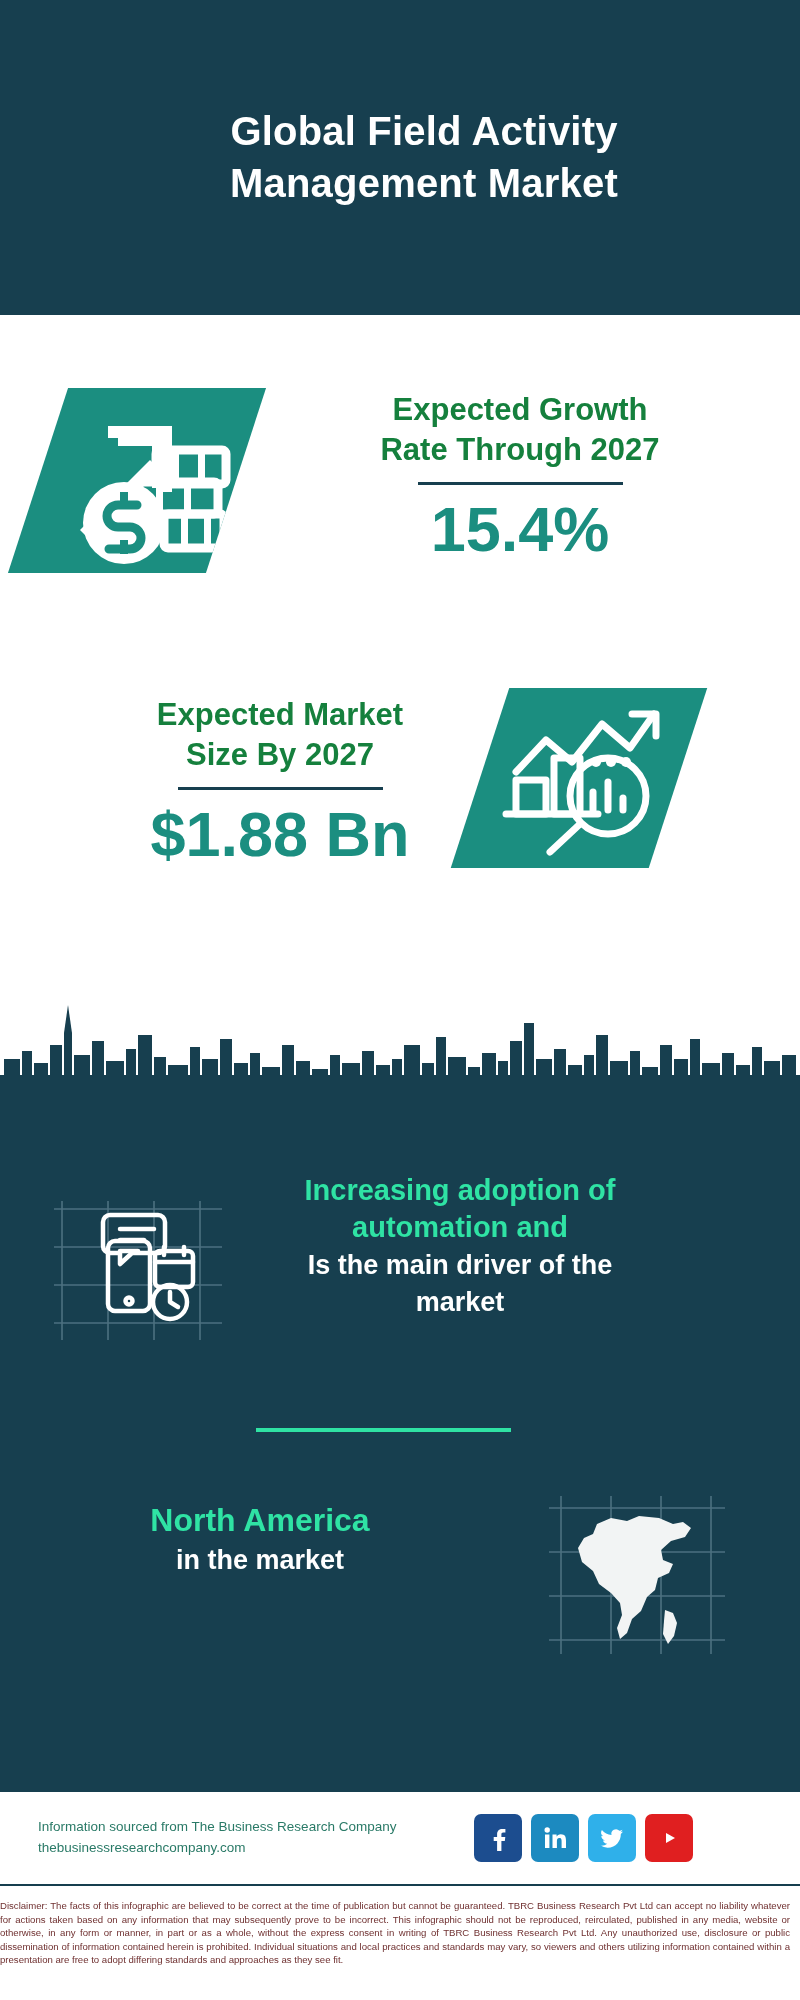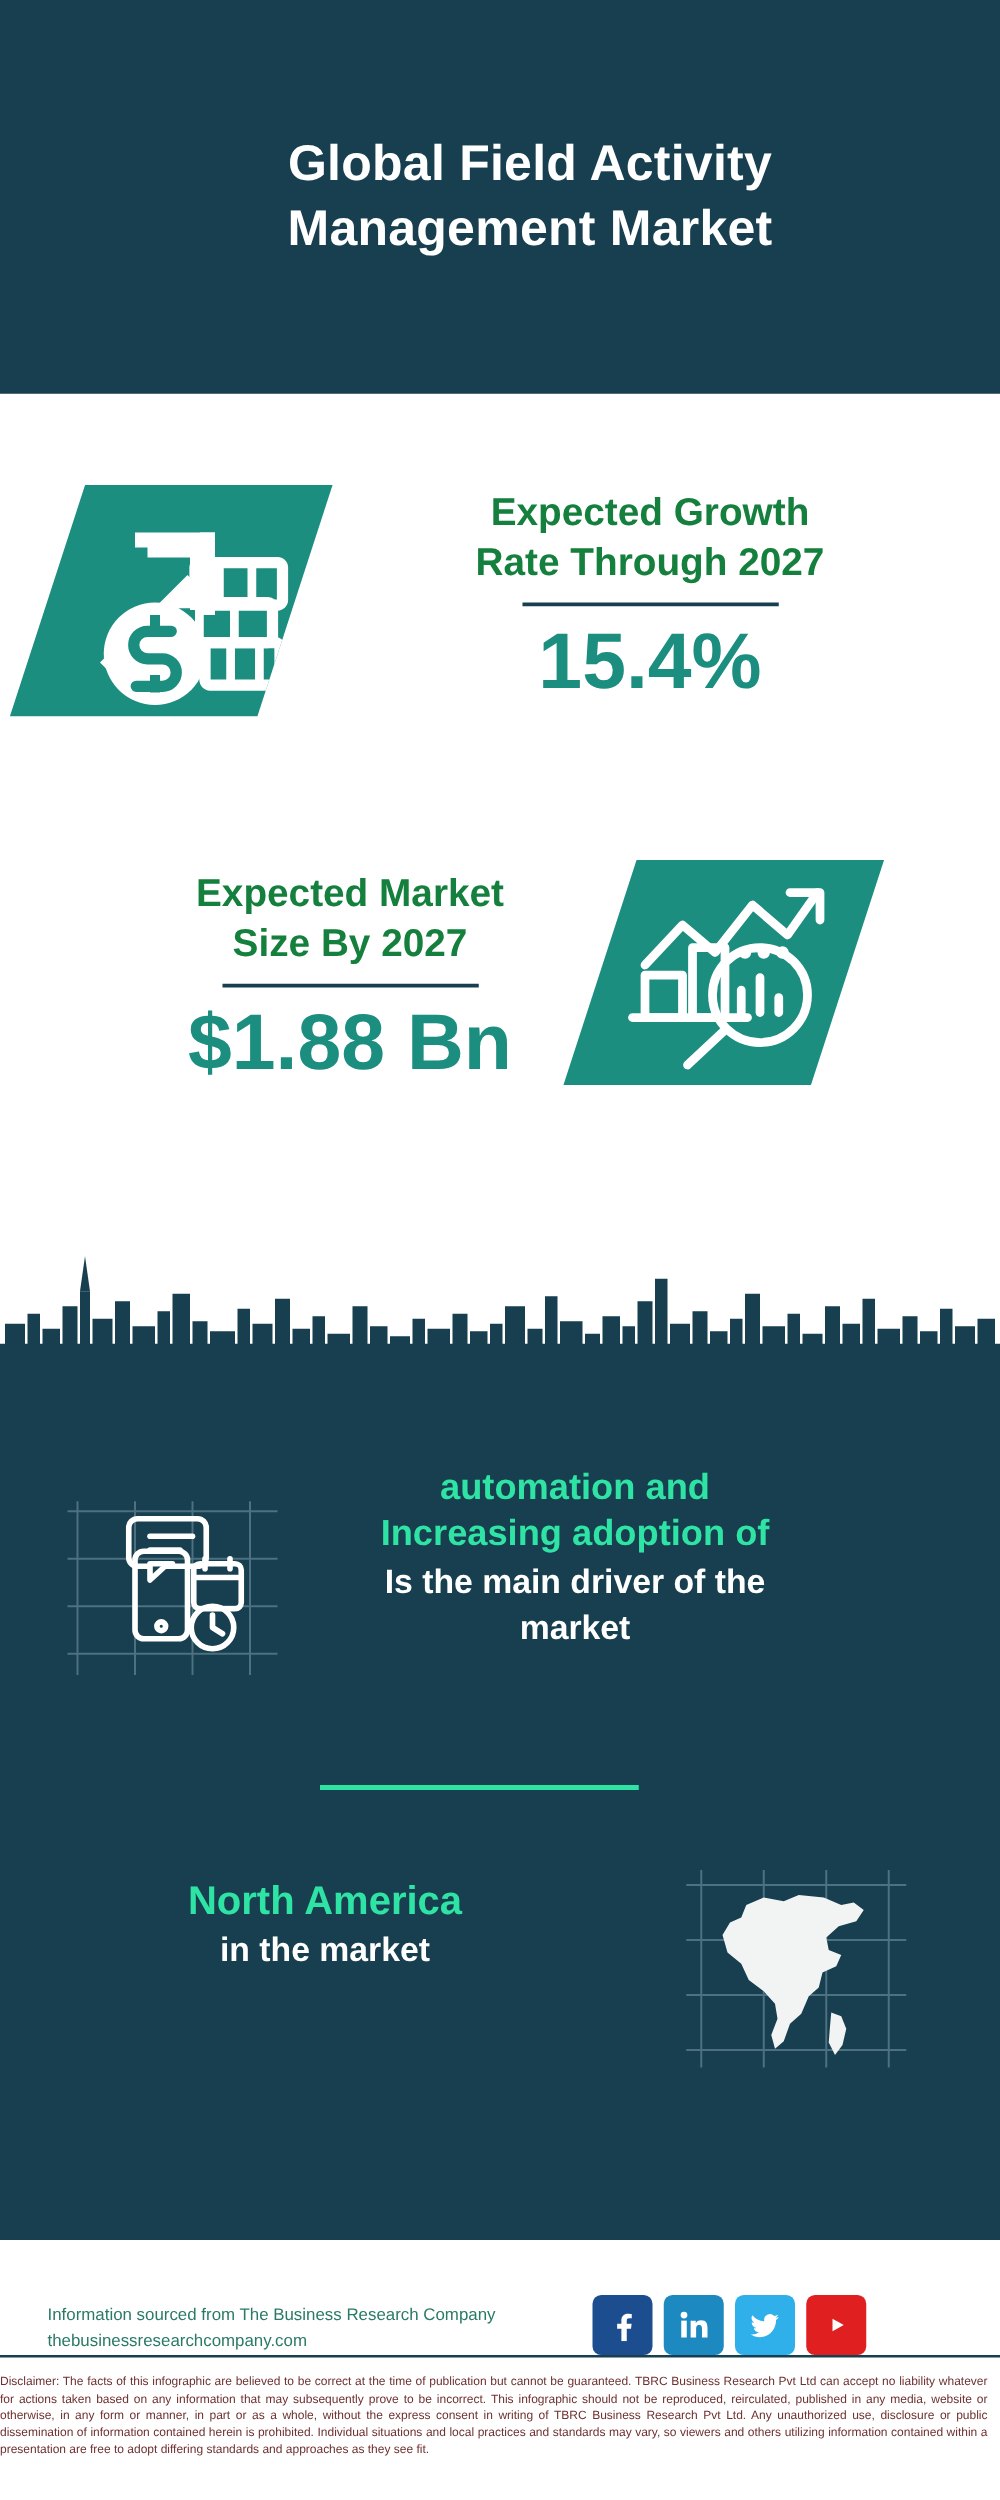--- a/index.html
+++ b/index.html
@@ -81,21 +81,21 @@
   }
 
   .region-row { position:absolute; left:0; top:345px; width:800px; height:250px; }
   .region-text { position:absolute; left:45px; top:25px; width:430px; text-align:center; }
   .region-map { position:absolute; left:545px; top:15px; width:185px; height:170px; }
   .region-map svg { display:block; }
 
   
   .footer {
     position:absolute; left:0; top:1792px; width:800px; height:92px;
-    background:#ffffff; display:flex; align-items:flex-end;
+    background:#ffffff; display:flex; align-items:center;
   }
   .footer-src {
     margin-left:38px; width:430px;
     color:#2a7a67; font-size:13.5px; line-height:1.55;
   }
   .socials { display:flex; gap:9px; margin-left:6px; align-items:center; }
   .social {
     width:48px; height:48px; border-radius:7px;
     display:flex; align-items:center; justify-content:center;
   }
@@ -299,22 +299,22 @@
             <line x1="114" y1="62" x2="114" y2="70"></line>
             <line x1="134" y1="62" x2="134" y2="70"></line>
 
             <circle cx="120" cy="117" r="17"></circle>
             <polyline points="120,107 120,117 128,122"></polyline>
           </g>
         </svg>
       </div>
 
       <div class="driver-text">
+        <span class="accent">Increasing adoption of</span>
         <span class="accent">automation and</span>
-        <span class="accent">Increasing adoption of</span>
         <span class="plainwhite">Is the main driver of the</span>
         <span class="plainwhite">market</span>
       </div>
     </div>
 
     <div class="region-row">
       <div class="region-text">
         <span class="accent" style="font-size:32px;">North America</span>
         <span class="plainwhite">in the market</span>
       </div>

